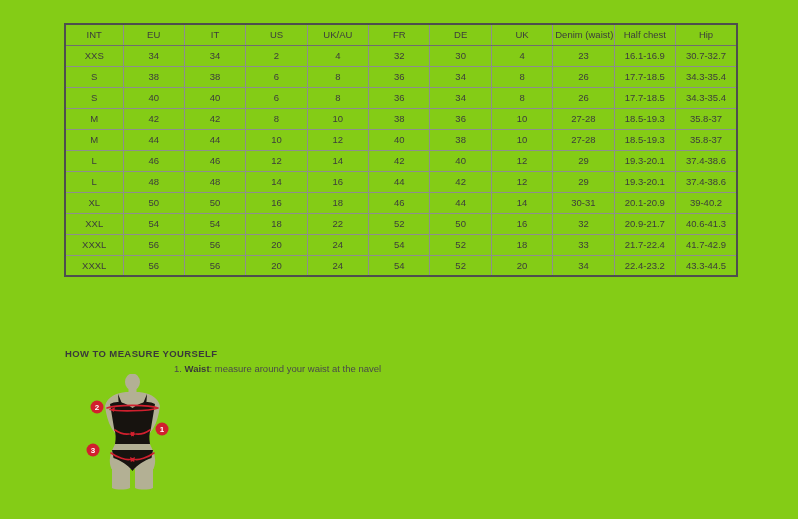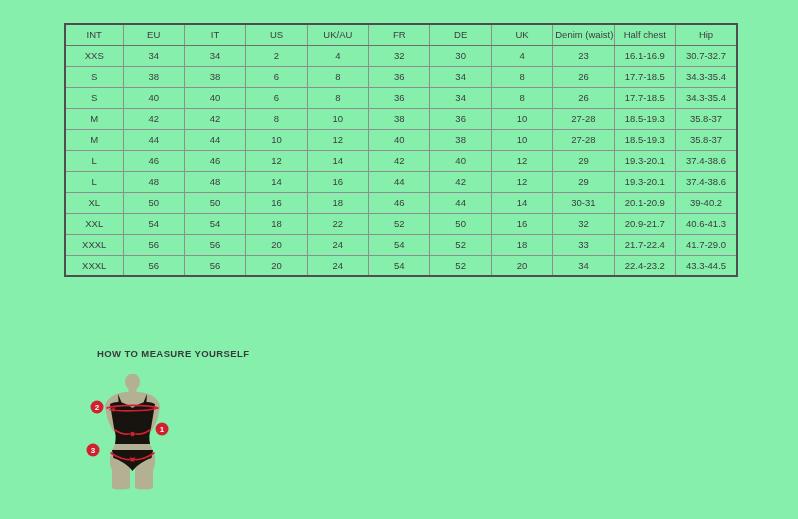--- a/index.html
+++ b/index.html
@@ -4,21 +4,21 @@
 <style>
   * { margin: 0; padding: 0; box-sizing: border-box; }
   html, body { background: #ffffff; }
   body {
     width: 798px; height: 519px;
     font-family: "Liberation Sans", sans-serif;
     position: relative;
     color: #3c3c3c;
     overflow: hidden;
   }
-  .screen { position: absolute; inset: 0; width: 798px; height: 519px; background: #86efac; }
+  .screen { position: absolute; inset: 0; width: 798px; height: 519px; background: #84cc16; }
 
   
   table.size-table {
     position: absolute; left: 64px; top: 23px;
     width: 674px;
     border-collapse: collapse;
     table-layout: fixed;
     border: 2px solid #4e4e4e;
   }
   .size-table th, .size-table td {
@@ -35,21 +35,20 @@
   }
   .size-table thead th { border-bottom: 1px solid #6e6e6e; }
   .size-table col.c-int { width: 58px; }
 
   
   .measure-heading {
     position: absolute; left: 65px; top: 348px;
     font-size: 9.5px; font-weight: 700;
     letter-spacing: 0.4px;
     color: #3a3a3a;
-    margin-left: 32px;
   }
   .instructions {
     position: absolute; left: 174px; top: 364px;
     list-style: none;
     font-size: 9.5px;
     color: #4a4a4a;
   }
   .instructions li { margin-bottom: 6.5px; line-height: 10px; white-space: nowrap; }
   .instructions .term { font-weight: 700; color: #3a3a3a; }
 
@@ -217,41 +216,42 @@
           <td>XXXL</td>
           <td>56</td>
           <td>56</td>
           <td>20</td>
           <td>24</td>
           <td>54</td>
           <td>52</td>
           <td>18</td>
           <td>33</td>
           <td>21.7-22.4</td>
-          <td>41.7-29.0</td>
+          <td>41.7-42.9</td>
         </tr>
         <tr>
           <td>XXXL</td>
           <td>56</td>
           <td>56</td>
           <td>20</td>
           <td>24</td>
           <td>54</td>
           <td>52</td>
           <td>20</td>
           <td>34</td>
           <td>22.4-23.2</td>
           <td>43.3-44.5</td>
         </tr>
       </tbody>
   </table>
 
   <div class="measure-heading">HOW TO MEASURE YOURSELF</div>
 
   <ol class="instructions">
+      <li><span>1. </span><span class="term">Waist</span><span>: measure around your waist at the navel</span></li>
     </ol>
 
   <div class="figure-wrap">
     <svg viewBox="0 0 95 118" xmlns="http://www.w3.org/2000/svg">
 
       <g>
         <ellipse cx="52.5" cy="8" rx="7.5" ry="8.5" fill="#b3b094"></ellipse>
         <rect x="48.5" y="11" width="8" height="10" fill="#b3b094"></rect>
         <path fill="#b3b094" d="
           M 25,32

